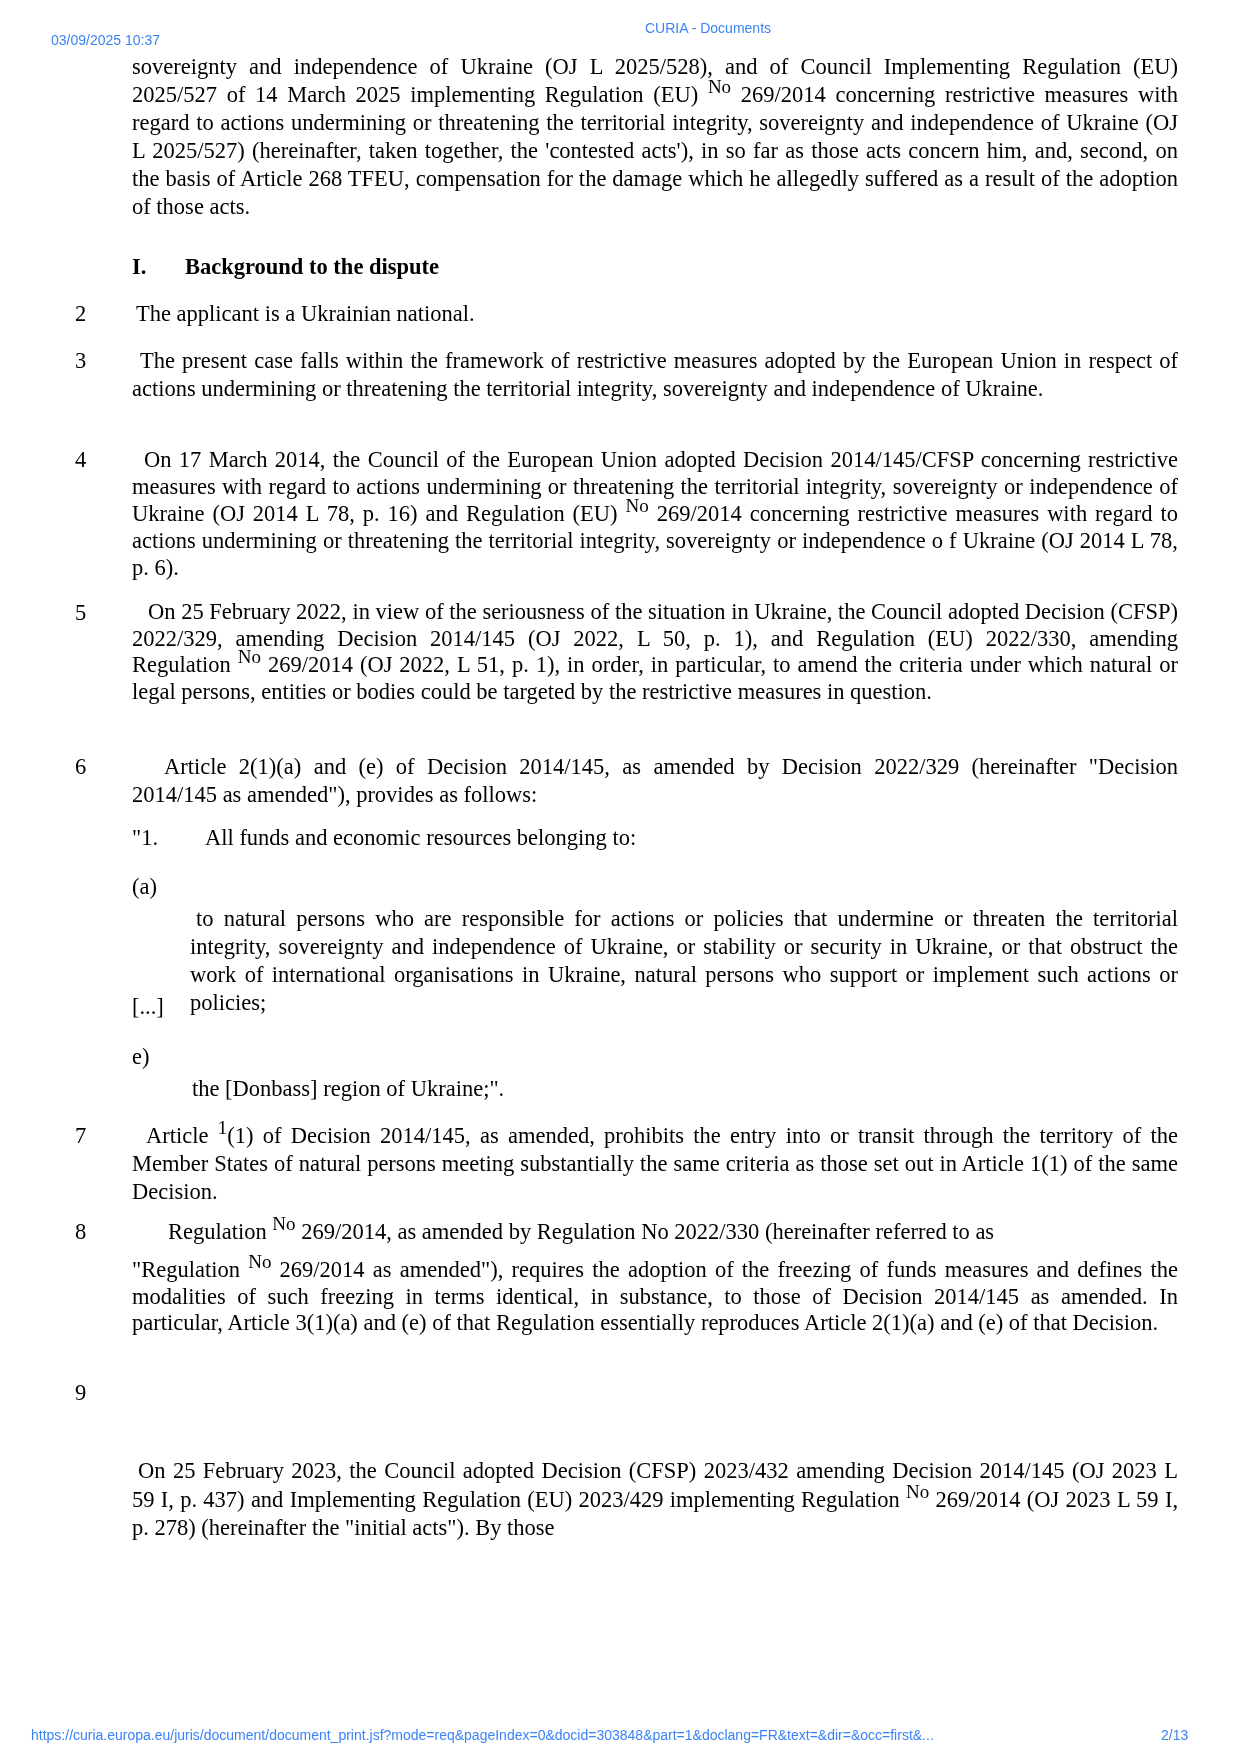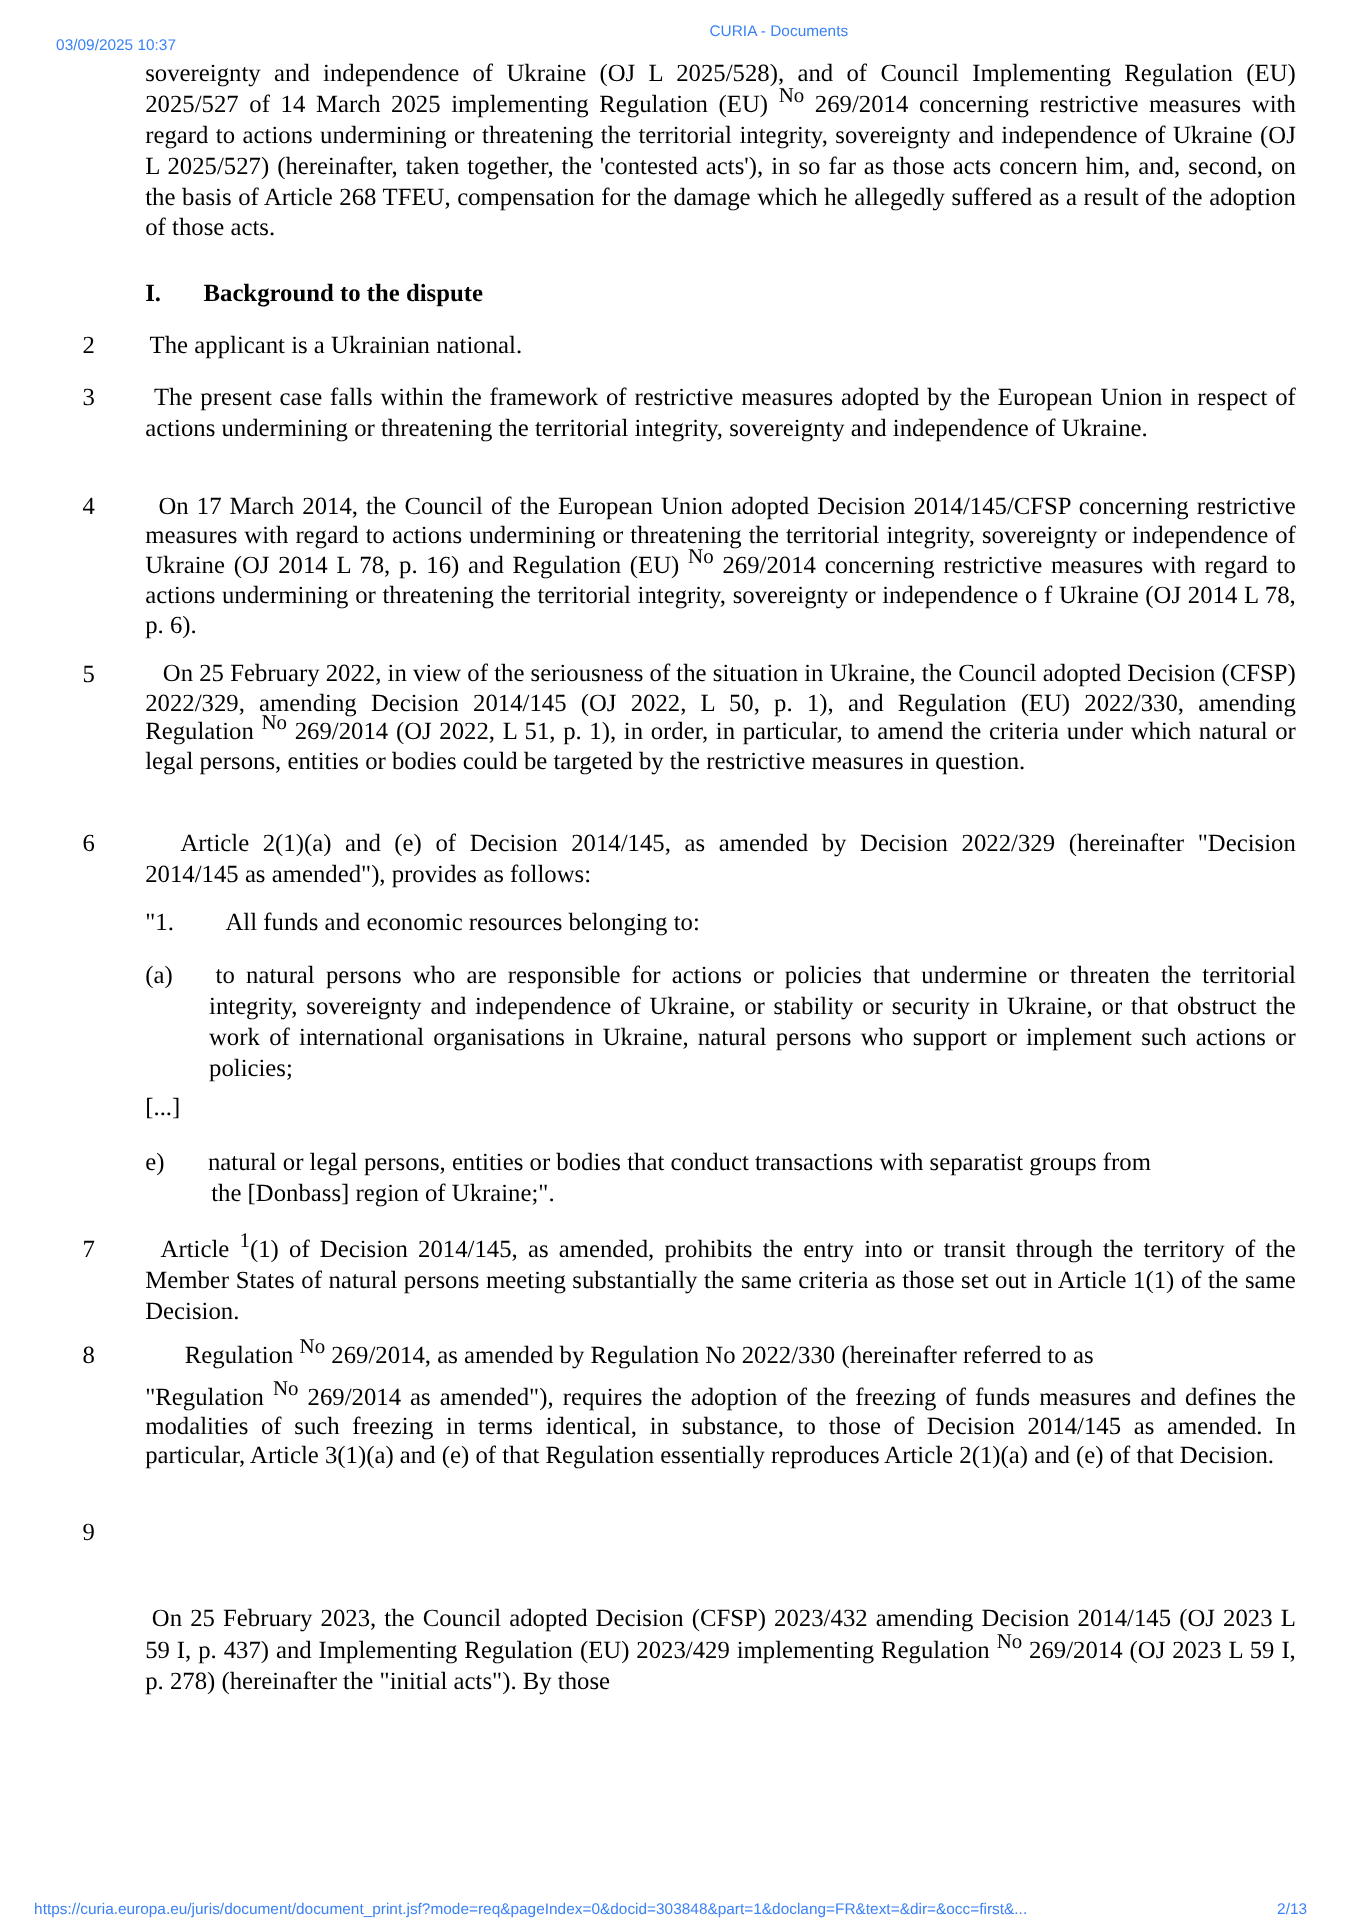--- a/index.html
+++ b/index.html
@@ -14,21 +14,21 @@
   .blk { position: absolute; }
   .num { position: absolute; left: 75px; }
   .para { position: absolute; left: 132px; width: 1046px; text-align: justify; }
   sup { font-size: 19px; vertical-align: 9px; line-height: 0; }
   .heading { position: absolute; left: 132px; font-weight: bold; }
   .heading .hnum { display: inline-block; width: 53px; }
   .qline { position: absolute; left: 132px; }
   .qline .lbl { display: inline-block; width: 73px; }
   .sub { position: absolute; left: 132px; width: 1046px; }
   .sub .lbl { position: absolute; left: 0; top: 0; }
-  .sub .txt { margin-left: 58px; text-align: justify; }
+  .sub .txt { margin-left: 58px; text-align: justify; margin-top: 32px; }
   .sub.e .txt { margin-left: 57px; text-align: left; }
 </style>
 </head>
 <body>
 
 <div class="hdr" id="hdr-date">03/09/2025 10:37</div>
 <div class="hdr" id="hdr-title">CURIA - Documents</div>
 
 <div class="doc">
 
@@ -56,21 +56,20 @@
   <div class="sub" style="top:873px;">
     <span class="lbl">(a)</span>
     <div class="txt" style="text-indent:6px;">to natural persons who are responsible for actions or policies that undermine or threaten the territorial integrity, sovereignty and independence of Ukraine, or stability or security in Ukraine, or that obstruct the work of international organisations in Ukraine, natural persons who support or implement such actions or policies;</div>
   </div>
 
   <div class="qline" style="top:993px;">[...]</div>
 
   <div class="sub e" style="top:1043px;">
     <span class="lbl">e)</span>
     <div class="txt">
-      <div>natural or legal persons, entities or bodies that conduct transactions with separatist groups from</div>
       <div style="padding-left:3px;">the [Donbass] region of Ukraine;".</div>
     </div>
   </div>
 
   <div class="num" style="top:1122px;">7</div>
   <div class="para" style="top:1122px; text-indent:14px;"><span>Article </span><sup>1</sup><span>(1) of Decision 2014/145, as amended, prohibits the entry into or transit through the territory of the Member States of natural persons meeting substantially the same criteria as those set out in Article 1(1) of the same Decision.</span></div>
 
   <div class="num" style="top:1218px;">8</div>
   <div class="blk" style="top:1218px; left:168px;text-align:center;"><span>Regulation </span><sup>No</sup><span> 269/2014, as amended by Regulation No 2022/330 (hereinafter referred to as</span></div>
   <div class="para" style="top:1257px; line-height:26.5px;"><span>"Regulation </span><sup>No</sup><span> 269/2014 as amended"), requires the adoption of the freezing of funds measures and defines the modalities of such freezing in terms identical, in substance, to those of Decision 2014/145 as amended. In particular,  Article 3(1)(a) and (e) of that Regulation essentially reproduces Article 2(1)(a) and (e) of that Decision.</span></div>

